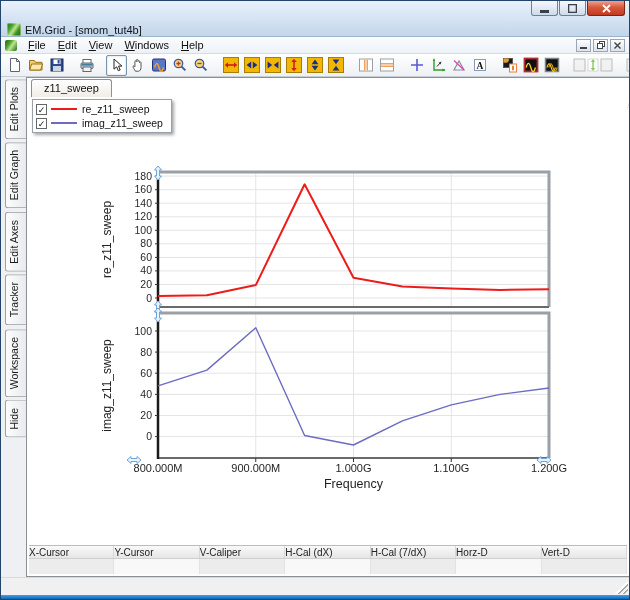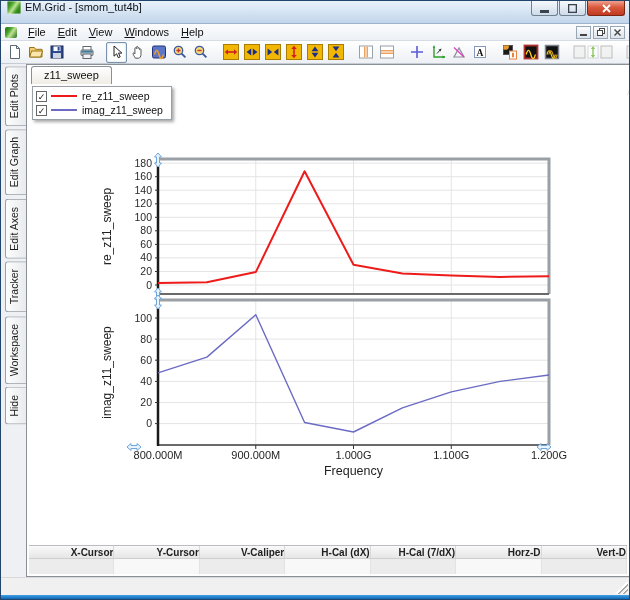--- a/index.html
+++ b/index.html
@@ -1,20 +1,20 @@
 <!DOCTYPE html>
 <html><head>
 <meta charset="utf-8">
 <style>
   * { margin:0; padding:0; box-sizing:border-box; }
   html,body { width:630px; height:600px; font-family:"Liberation Sans", sans-serif; background:#fff; }
   .window { width:630px; height:600px; border:1px solid #24456b; display:flex; flex-direction:column; background:#eef1f5; position:relative; overflow:hidden; }
 
   
-  .titlebar { height:23px; background:linear-gradient(#e9f2fb,#c2d5ea); display:flex; align-items:flex-start; padding:0 4px; flex:0 0 auto; border-bottom:1px solid #9cb4cc; }
+  .titlebar { height:36px; background:linear-gradient(#e9f2fb,#c2d5ea); display:flex; align-items:flex-end; padding:0 4px; flex:0 0 auto; border-bottom:1px solid #9cb4cc; }
   .app-icon { width:14px; height:13px; margin:0 4px 0 2px; background:linear-gradient(125deg,#1e6b12 0%,#4ca52e 30%,#bfe392 50%,#3d9422 70%,#1e6b12 100%); border-radius:2px; box-shadow:inset 0 0 0 1px rgba(255,255,255,.35); }
   .title-text { font-size:11px; color:#10141a; }
   .win-btns { margin-left:auto; display:flex; align-self:flex-start; }
   .win-btn { height:15px; border:1px solid #70808f; border-top:none; border-radius:0 0 3px 3px; display:flex; align-items:center; justify-content:center; margin-left:1px; background:linear-gradient(#f6f9fc,#cedbe9); }
   .win-btn.min,.win-btn.max { width:27px; }
   .win-btn.close { width:38px; background:linear-gradient(#f0a violet,#c44); background:linear-gradient(#efa18e,#d8593c 45%,#c03a22); border-color:#7d2414; color:#fff; }
   .win-btn svg { display:block; }
 
   
   .menubar { height:17px; background:linear-gradient(#fbfcfe,#edf1f6); display:flex; align-items:center; padding:0 4px; flex:0 0 auto; border-bottom:1px solid #d6dce4; }
@@ -47,21 +47,21 @@
   .legend-row { display:flex; align-items:center; height:14px; }
   .legend-check { width:11px; height:11px; border:1px solid #666; background:#fff; font-size:9px; line-height:10px; text-align:center; color:#111; margin-right:4px; }
   .legend-line { width:26px; border-top:2px solid #000; margin-right:5px; }
   .legend-label { font-size:10.5px; color:#111; }
 
   #chart { position:absolute; left:0; top:19px; }
 
   
   .cursor-table { position:absolute; left:2px; right:2px; bottom:2px; border-top:1px solid #b9bdc2; }
   .ct-head { display:flex; height:13px; background:linear-gradient(#f9f9f9,#e6e6e6); border-bottom:1px solid #cfcfcf; }
-  .ct-hcell { flex:1; font-size:10px; font-weight:bold; color:#222; text-align:right; border-right:1px solid #d8d8d8; line-height:13px; overflow:hidden; white-space:nowrap; }
+  .ct-hcell { flex:1; font-size:10px; font-weight:normal; color:#222; text-align:left; border-right:1px solid #d8d8d8; line-height:13px; overflow:hidden; white-space:nowrap; }
   .ct-row { display:flex; height:15px; }
   .ct-cell { flex:1; border-right:1px solid #e2e2e2; }
   .ct-cell:nth-child(odd) { background:#ececec; }
   .ct-cell:nth-child(even) { background:#f8f8f8; }
 
   
   .statusbar { height:18px; background:#f0f0f0; border-top:1px solid #d9d9d9; flex:0 0 auto; position:relative; }
   .grip { position:absolute; right:1px; bottom:1px; width:13px; height:13px; background:
     linear-gradient(135deg, transparent 0 50%, #fff 50% 58%, #a8a8a8 58% 66%, transparent 66% 74%, #fff 74% 80%, #a8a8a8 80% 88%, transparent 88%); }
   .bottom-accent { height:4px; flex:0 0 auto; background:linear-gradient(#44a0e4,#0c66b8); }

